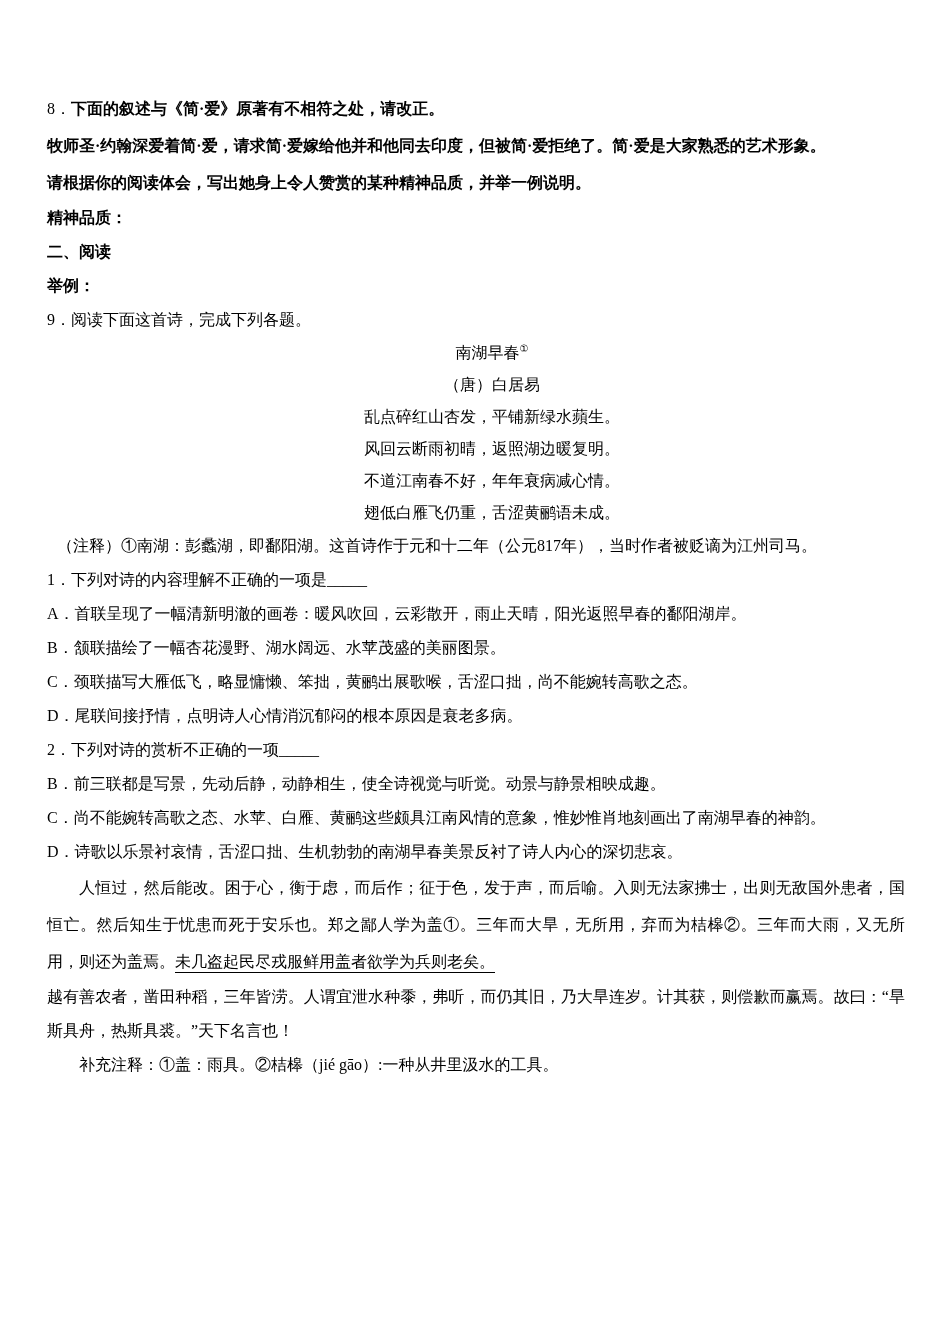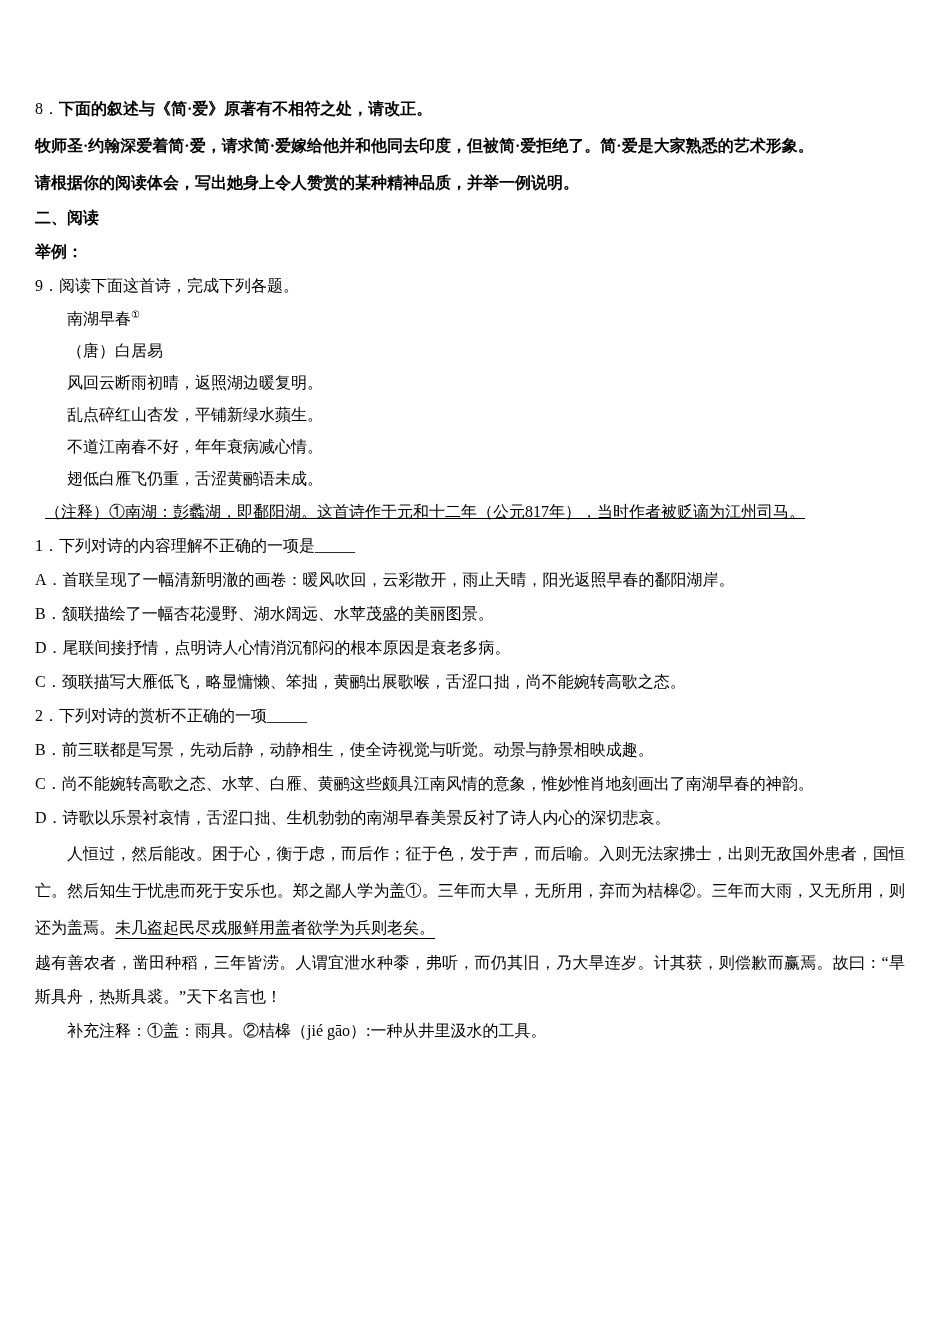--- a/index.html
+++ b/index.html
@@ -10,78 +10,79 @@
   }
   body {
     width: 950px;
     min-height: 1344px;
     color: #000000;
     font-family: "Liberation Serif", "DejaVu Serif", serif;
   }
   .page {
     width: 950px;
     min-height: 1344px;
-    padding: 90px 45px 40px 35px;
+    padding: 90px 45px 40px 47px;
   }
   p {
     margin: 0;
     font-size: 16px;
     line-height: 37px;
     text-align: justify;
     word-break: break-all;
   }
   .bold { font-weight: bold; }
   .tight { line-height: 34px; }
   .poem p {
     line-height: 32px;
     margin-left: 32px;
-    text-align: left;
+    text-align: center;
   }
   .indent2 { text-indent: 32px; }
-  .indent-half { text-indent: 10px; text-decoration: underline; }
+  .indent-half { text-indent: 10px; }
   sup {
     font-size: 10px;
     vertical-align: super;
     line-height: 0;
   }
   .u {
     text-decoration: underline;
     text-underline-offset: 5px;
   }
 </style>
 </head>
 <body>
 
 <div class="page">
 
   <p><span>8．</span><span class="bold">下面的叙述与《简·爱》原著有不相符之处，请改正。</span></p>
   <p class="bold">牧师圣·约翰深爱着简·爱，请求简·爱嫁给他并和他同去印度，但被简·爱拒绝了。简·爱是大家熟悉的艺术形象。</p>
   <p class="bold">请根据你的阅读体会，写出她身上令人赞赏的某种精神品质，并举一例说明。</p>
+  <p class="bold tight">精神品质：</p>
   <p class="bold tight">二、阅读</p>
 
   <p class="bold tight">举例：</p>
 
   <p class="tight">9．阅读下面这首诗，完成下列各题。</p>
 
   <div class="poem">
     <p><span>南湖早春</span><sup>①</sup></p>
     <p>（唐）白居易</p>
+    <p>乱点碎红山杏发，平铺新绿水蘋生。</p>
     <p>风回云断雨初晴，返照湖边暖复明。</p>
-    <p>乱点碎红山杏发，平铺新绿水蘋生。</p>
     <p>不道江南春不好，年年衰病减心情。</p>
     <p>翅低白雁飞仍重，舌涩黄鹂语未成。</p>
   </div>
 
   <p class="indent-half tight">（注释）①南湖：彭蠡湖，即鄱阳湖。这首诗作于元和十二年（公元817年），当时作者被贬谪为江州司马。</p>
 
   <p class="tight">1．下列对诗的内容理解不正确的一项是_____</p>
   <p class="tight">A．首联呈现了一幅清新明澈的画卷：暖风吹回，云彩散开，雨止天晴，阳光返照早春的鄱阳湖岸。</p>
   <p class="tight">B．颔联描绘了一幅杏花漫野、湖水阔远、水苹茂盛的美丽图景。</p>
+  <p class="tight">C．颈联描写大雁低飞，略显慵懒、笨拙，黄鹂出展歌喉，舌涩口拙，尚不能婉转高歌之态。</p>
   <p class="tight">D．尾联间接抒情，点明诗人心情消沉郁闷的根本原因是衰老多病。</p>
-  <p class="tight">C．颈联描写大雁低飞，略显慵懒、笨拙，黄鹂出展歌喉，舌涩口拙，尚不能婉转高歌之态。</p>
 
   <p class="tight">2．下列对诗的赏析不正确的一项_____</p>
   <p class="tight">B．前三联都是写景，先动后静，动静相生，使全诗视觉与听觉。动景与静景相映成趣。</p>
   <p class="tight">C．尚不能婉转高歌之态、水苹、白雁、黄鹂这些颇具江南风情的意象，惟妙惟肖地刻画出了南湖早春的神韵。</p>
   <p class="tight">D．诗歌以乐景衬哀情，舌涩口拙、生机勃勃的南湖早春美景反衬了诗人内心的深切悲哀。</p>
 
   <p class="indent2"><span>人恒过，然后能改。困于心，衡于虑，而后作；征于色，发于声，而后喻。入则无法家拂士，出则无敌国外患者，国恒亡。然后知生于忧患而死于安乐也。郑之鄙人学为盖①。三年而大旱，无所用，弃而为桔槔②。三年而大雨，又无所用，则还为盖焉。</span><span class="u">未几盗起民尽戎服鲜用盖者欲学为兵则老矣。</span></p>
   <p class="tight">越有善农者，凿田种稻，三年皆涝。人谓宜泄水种黍，弗听，而仍其旧，乃大旱连岁。计其获，则偿歉而赢焉。故曰：“旱斯具舟，热斯具裘。”天下名言也！</p>
   <p class="indent2 tight">补充注释：①盖：雨具。②桔槔（jié gāo）:一种从井里汲水的工具。</p>
 

